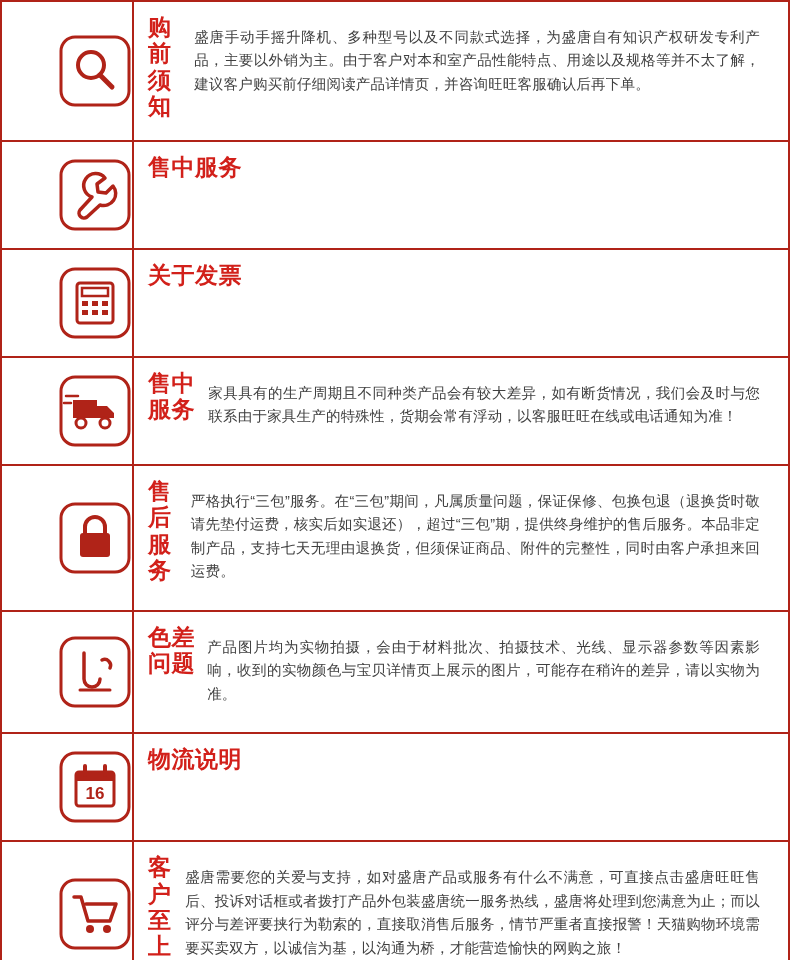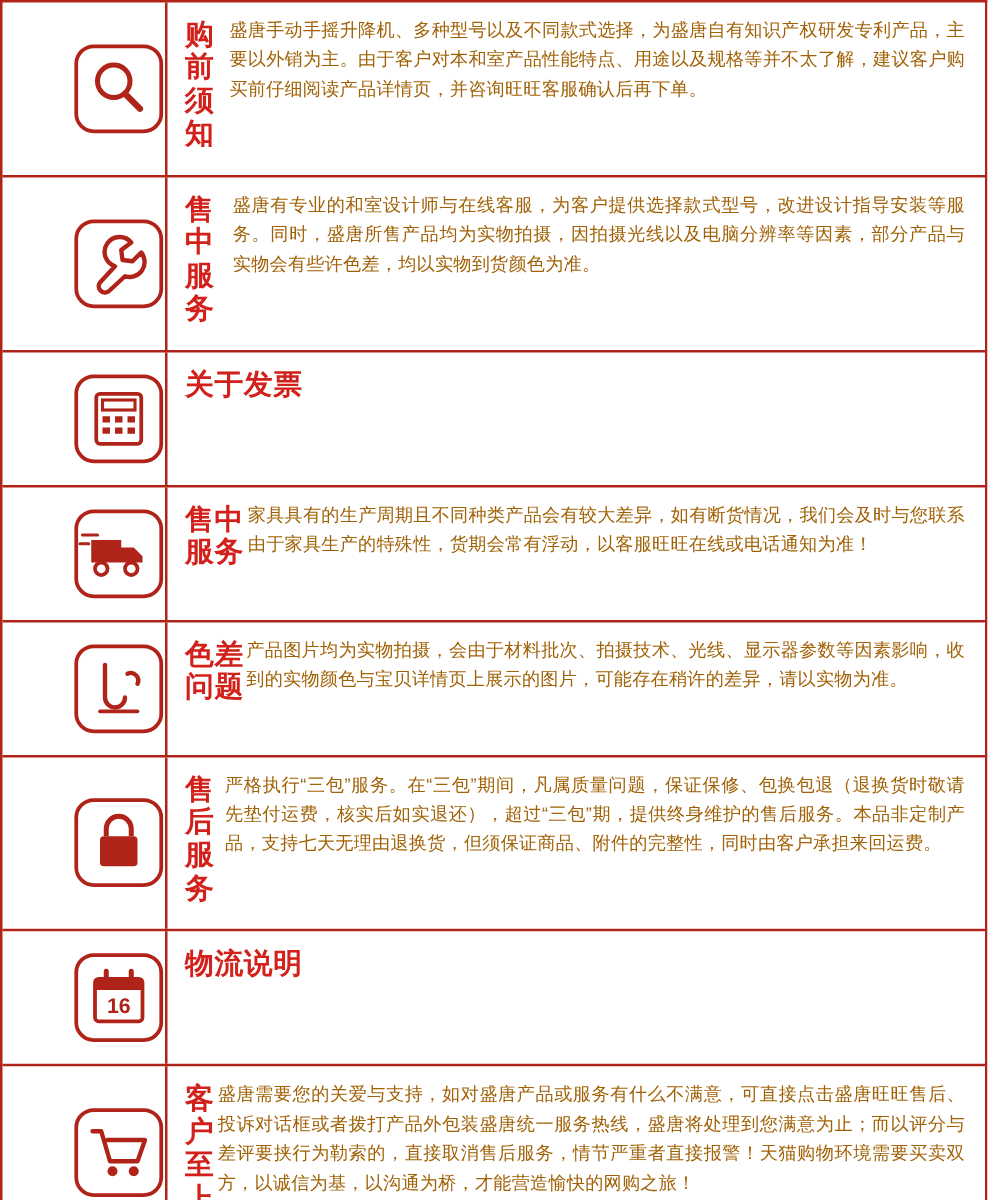--- a/index.html
+++ b/index.html
@@ -53,24 +53,24 @@
   }
   .sec-title {
     color: #d2201a;
     font-size: 23px;
     font-weight: bold;
     line-height: 1.15;
     margin: 0 0 6px 0;
     letter-spacing: 0.5px;
   }
   .sec-body {
-    color: #a16207;
+    color: #404040;
     font-size: 14.5px;
     line-height: 1.62;
-    margin: 0;
+    margin: 12px;
     text-align: justify;
     letter-spacing: 0.2px;
   }
 </style>
 </head>
 <body>
 
 <div class="page">
 
   <div class="row">
@@ -93,21 +93,20 @@
     <div class="icon-cell">
       <span>
         <svg width="74" height="74" viewBox="0 0 74 74">
           <rect x="3" y="3" width="68" height="68" rx="14" ry="14" fill="none" stroke="#b02318" stroke-width="3"></rect>
           <path d="M47 20 a12 12 0 1 0 -13 19 l-12 13 a5 5 0 0 0 7 7 l13 -12 a12 12 0 0 0 13 -19 l-7 7 -8 -1 -1 -8 z" fill="none" stroke="#b02318" stroke-width="3.5" stroke-linejoin="round"></path>
         </svg>
       </span>
     </div>
     <div class="text-cell">
       <div class="sec-title">售中服务</div>
-      <div class="sec-body">盛唐有专业的和室设计师与在线客服，为客户提供选择款式型号，改进设计指导安装等服务。同时，盛唐所售产品均为实物拍摄，因拍摄光线以及电脑分辨率等因素，部分产品与实物会有些许色差，均以实物到货颜色为准。</div>
     </div>
   </div>
 
   <div class="row">
     <div class="icon-cell">
       <span>
         <svg width="74" height="74" viewBox="0 0 74 74">
           <rect x="3" y="3" width="68" height="68" rx="14" ry="14" fill="none" stroke="#b02318" stroke-width="3"></rect>
           <rect x="19" y="17" width="36" height="40" rx="3" ry="3" fill="none" stroke="#b02318" stroke-width="3"></rect>
           <rect x="24" y="22" width="26" height="8" fill="none" stroke="#b02318" stroke-width="2.5"></rect>
@@ -144,45 +143,45 @@
       <div class="sec-title">售中服务</div>
       <div class="sec-body">家具具有的生产周期且不同种类产品会有较大差异，如有断货情况，我们会及时与您联系由于家具生产的特殊性，货期会常有浮动，以客服旺旺在线或电话通知为准！</div>
     </div>
   </div>
 
   <div class="row">
     <div class="icon-cell">
       <span>
         <svg width="74" height="74" viewBox="0 0 74 74">
           <rect x="3" y="3" width="68" height="68" rx="14" ry="14" fill="none" stroke="#b02318" stroke-width="3"></rect>
+          <path d="M27 32 v-6 a10 10 0 0 1 20 0 v6" fill="none" stroke="#b02318" stroke-width="4"></path>
+          <rect x="22" y="32" width="30" height="24" rx="3" ry="3" fill="#b02318"></rect>
+        </svg>
+      </span>
+    </div>
+    <div class="text-cell">
+      <div class="sec-title">售后服务</div>
+      <div class="sec-body">严格执行“三包”服务。在“三包”期间，凡属质量问题，保证保修、包换包退（退换货时敬请先垫付运费，核实后如实退还），超过“三包”期，提供终身维护的售后服务。本品非定制产品，支持七天无理由退换货，但须保证商品、附件的完整性，同时由客户承担来回运费。</div>
+    </div>
+  </div>
+
+  <div class="row">
+    <div class="icon-cell">
+      <span>
+        <svg width="74" height="74" viewBox="0 0 74 74">
+          <rect x="3" y="3" width="68" height="68" rx="14" ry="14" fill="none" stroke="#b02318" stroke-width="3"></rect>
           <path d="M26 18 v26 a8 8 0 0 0 16 0" fill="none" stroke="#b02318" stroke-width="3.5" stroke-linecap="round"></path>
           <path d="M44 25 a6 6 0 0 1 8 8" fill="none" stroke="#b02318" stroke-width="3.5" stroke-linecap="round"></path>
           <line x1="22" y1="55" x2="52" y2="55" stroke="#b02318" stroke-width="3" stroke-linecap="round"></line>
         </svg>
       </span>
     </div>
     <div class="text-cell">
       <div class="sec-title">色差问题</div>
       <div class="sec-body">产品图片均为实物拍摄，会由于材料批次、拍摄技术、光线、显示器参数等因素影响，收到的实物颜色与宝贝详情页上展示的图片，可能存在稍许的差异，请以实物为准。</div>
-    </div>
-  </div>
-
-  <div class="row">
-    <div class="icon-cell">
-      <span>
-        <svg width="74" height="74" viewBox="0 0 74 74">
-          <rect x="3" y="3" width="68" height="68" rx="14" ry="14" fill="none" stroke="#b02318" stroke-width="3"></rect>
-          <path d="M27 32 v-6 a10 10 0 0 1 20 0 v6" fill="none" stroke="#b02318" stroke-width="4"></path>
-          <rect x="22" y="32" width="30" height="24" rx="3" ry="3" fill="#b02318"></rect>
-        </svg>
-      </span>
-    </div>
-    <div class="text-cell">
-      <div class="sec-title">售后服务</div>
-      <div class="sec-body">严格执行“三包”服务。在“三包”期间，凡属质量问题，保证保修、包换包退（退换货时敬请先垫付运费，核实后如实退还），超过“三包”期，提供终身维护的售后服务。本品非定制产品，支持七天无理由退换货，但须保证商品、附件的完整性，同时由客户承担来回运费。</div>
     </div>
   </div>
 
   <div class="row">
     <div class="icon-cell">
       <span>
         <svg width="74" height="74" viewBox="0 0 74 74">
           <rect x="3" y="3" width="68" height="68" rx="14" ry="14" fill="none" stroke="#b02318" stroke-width="3"></rect>
           <rect x="18" y="22" width="38" height="34" rx="3" ry="3" fill="none" stroke="#b02318" stroke-width="3"></rect>
           <rect x="18" y="22" width="38" height="9" fill="#b02318"></rect>

